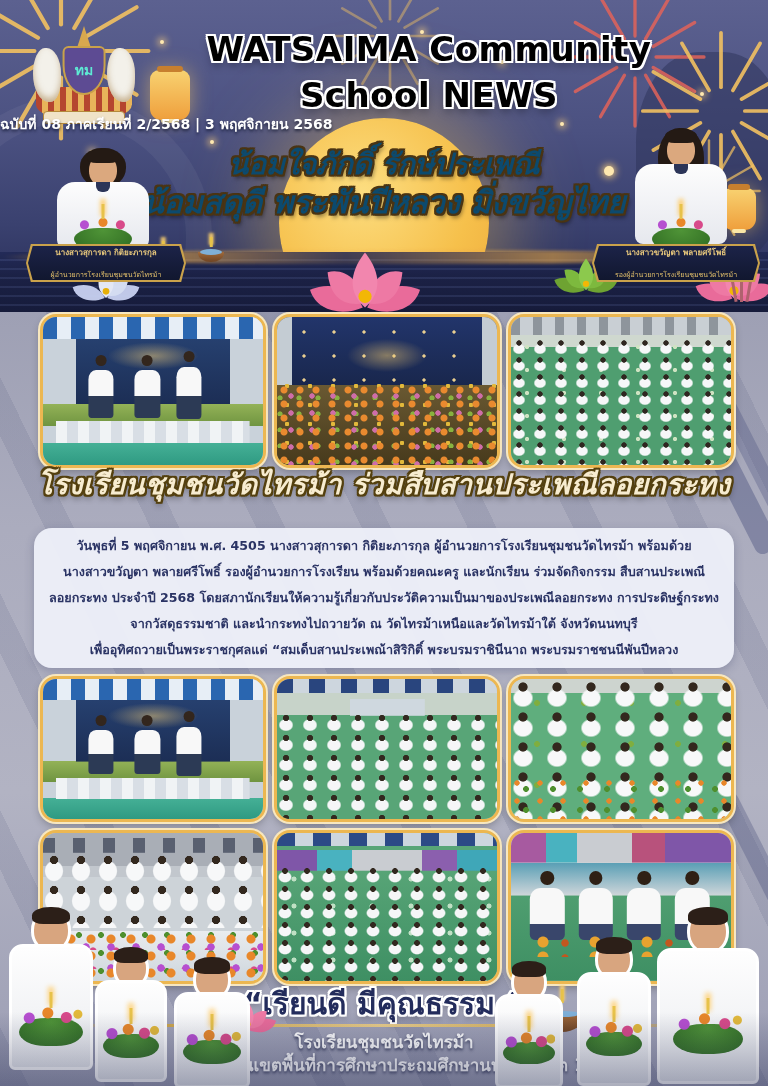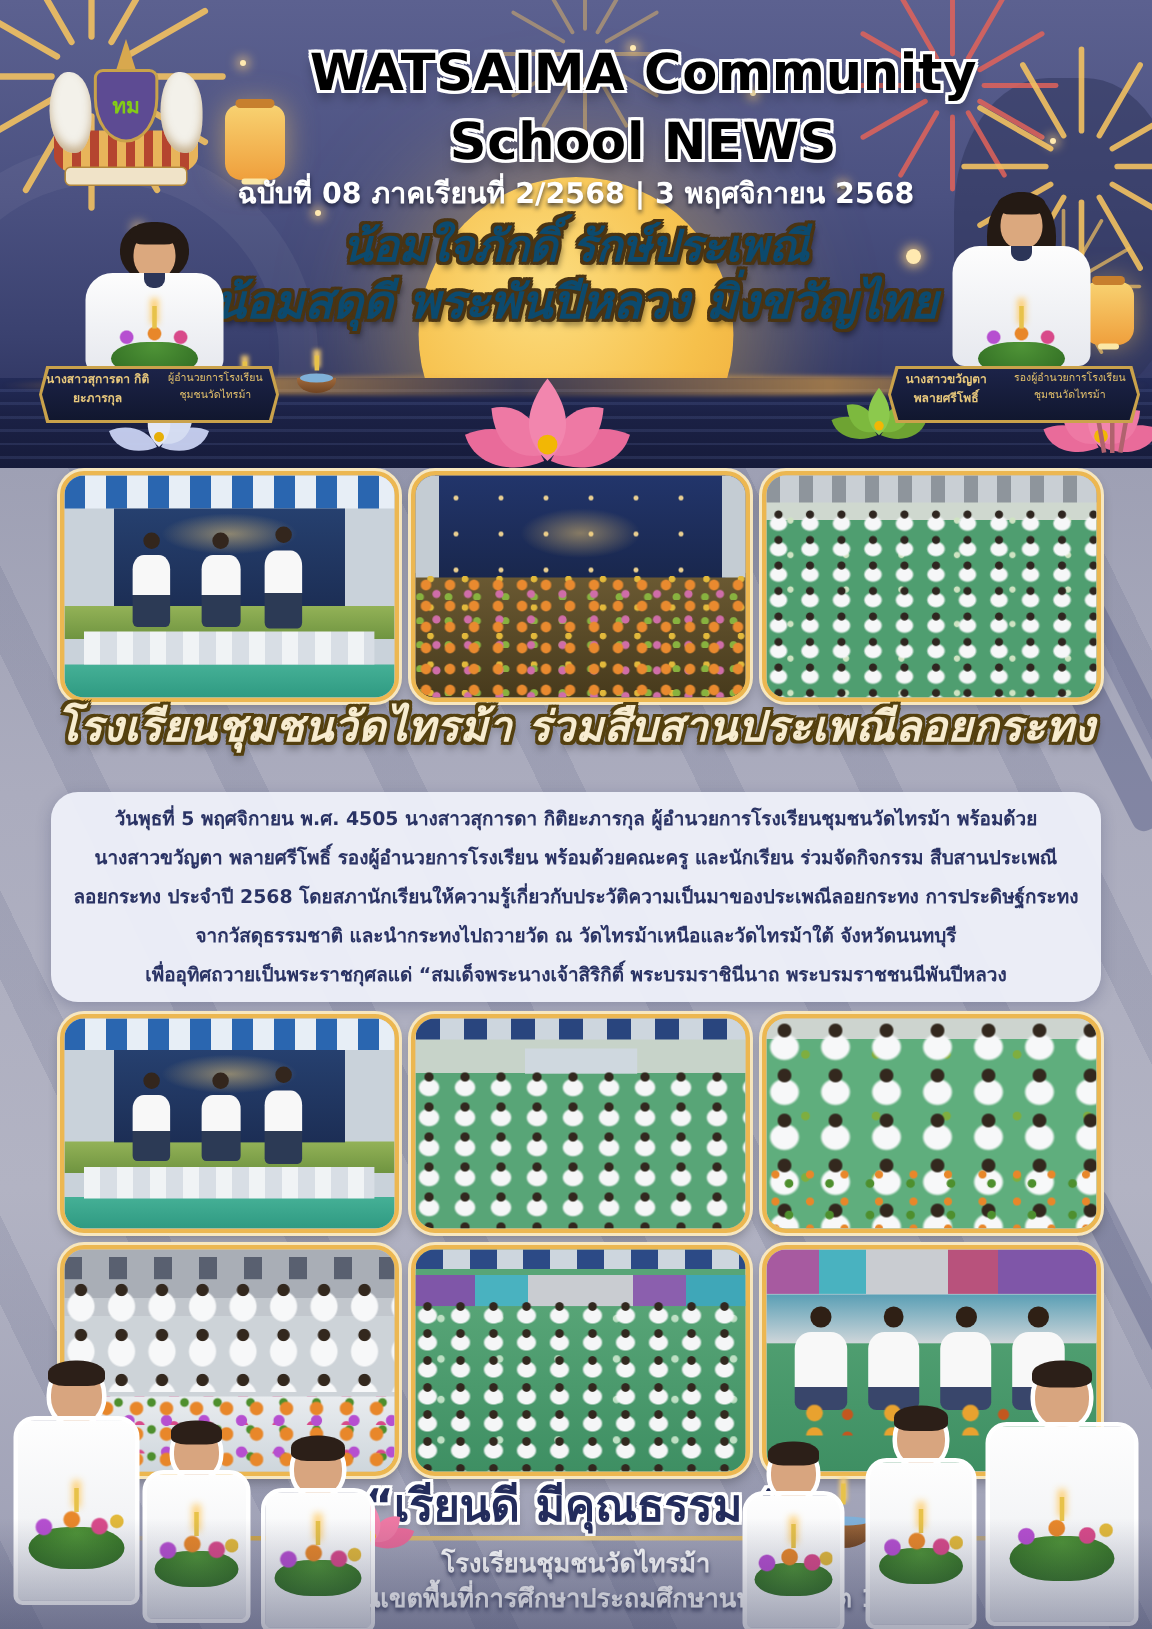--- a/index.html
+++ b/index.html
@@ -53,30 +53,30 @@
     background:repeating-linear-gradient(90deg,#b5452f 0 6px,#e8b45a 6px 12px);}
   .crest-spire{position:absolute;left:50%;top:0;transform:translateX(-50%);width:14px;height:22px;
     background:#d8a84e;clip-path:polygon(50% 0,100% 100%,0 100%);}
   .lion{position:absolute;top:22%;width:26%;height:56%;background:#f3f1ea;
     border-radius:45% 55% 40% 60%/50% 50% 45% 55%;box-shadow:inset 0 -4px 6px rgba(160,120,60,.5);}
   .lion-l{left:3%;} .lion-r{right:3%;}
   .crest-shield{position:absolute;left:50%;top:20%;transform:translateX(-50%);
     width:36%;height:46%;background:#5d4b93;border:2px solid #c9a24a;
     border-radius:6px 6px 50% 50%/6px 6px 60% 60%;
     display:flex;align-items:center;justify-content:center;
-    color:#84cc16;font-weight:bold;font-size:14px;}
+    color:#5eead4;font-weight:bold;font-size:14px;}
   .crest-ribbon{position:absolute;bottom:0;left:12%;right:12%;height:11%;
     background:#f0e3c8;border:1px solid #b4893c;border-radius:4px;}
 
   .title{position:absolute;left:120px;right:30px;top:26px;text-align:center;
     font-size:34px;font-weight:bold;color:#000000;line-height:46px;letter-spacing:.5px;
     text-shadow:-2px -2px 0 #fff,2px -2px 0 #fff,-2px 2px 0 #fff,2px 2px 0 #fff,
       -2px 0 0 #fff,2px 0 0 #fff,0 -2px 0 #fff,0 2px 0 #fff,0 5px 8px rgba(0,0,0,.35);}
-  .issue{position:absolute;left:0;right:0;top:113px;text-align:center;
-    font-size:19px;font-weight:bold;color:#fff;text-shadow:0 2px 3px rgba(10,15,40,.7);}
+  .issue{position:absolute;left:0;right:0;top:113px;
+    font-size:14px;font-weight:bold;color:#fff;text-shadow:0 2px 3px rgba(10,15,40,.7);}
 
   .motto{position:absolute;left:0;right:0;top:146px;text-align:center;
     font-family:"DejaVu Serif",serif;font-style:italic;font-weight:bold;color:#0c4a6e;
     text-shadow:-2px -2px 0 #4a3413,2px -2px 0 #4a3413,-2px 2px 0 #4a3413,2px 2px 0 #4a3413,
       -2px 0 0 #4a3413,2px 0 0 #4a3413,0 -2px 0 #4a3413,0 2px 0 #4a3413,2px 4px 4px rgba(0,0,0,.5);}
   .motto-l1{font-size:29px;line-height:36px;}
   .motto-l2{font-size:31px;line-height:40px;}
 
   
   .person{position:absolute;}
@@ -99,21 +99,21 @@
       radial-gradient(circle 5px at 50% 40%,#e8872a 4px,transparent 5px),
       radial-gradient(circle 5px at 80% 55%,#d84a8a 4px,transparent 5px);}
   .p-krathong::after{content:"";position:absolute;left:50%;transform:translateX(-50%);top:-24px;
     width:3px;height:15px;background:#e7c24a;box-shadow:0 -4px 4px 1px rgba(255,200,90,.9);}
 
   .badge{position:absolute;}
   .badge-shape{position:absolute;inset:0;background:#caa24b;
     clip-path:polygon(3% 0,97% 0,100% 50%,97% 100%,3% 100%,0 50%);}
   .badge-inner{position:absolute;inset:2px;background:linear-gradient(180deg,#1c2348,#11172f);
     clip-path:polygon(3% 0,97% 0,100% 50%,97% 100%,3% 100%,0 50%);
-    display:flex;flex-direction:row;justify-content:space-between;gap:1px;}
+    display:flex;flex-direction:column;justify-content:space-between;gap:1px;}
   .badge-name{font-size:8px;color:#e8c87c;text-align:center;font-weight:bold;}
   .badge-role{font-size:7px;color:#e3c06b;text-align:center;}
 
   
   .lotus{position:absolute;}
   .bowl{position:absolute;}
   .bowl-cup{position:absolute;bottom:0;left:0;right:0;height:60%;
     background:linear-gradient(180deg,#a06a3c,#6f4423);border-radius:0 0 50% 50%/0 0 90% 90%;}
   .bowl-cup::before{content:"";position:absolute;left:8%;right:8%;top:-3px;height:6px;
     background:#7fb0d8;border-radius:50%;}
@@ -480,21 +480,21 @@
     <div class="sc sc-aerial"></div>
   </div>
 
   <div class="headline">โรงเรียนชุมชนวัดไทรม้า ร่วมสืบสานประเพณีลอยกระทง</div>
 
   <div class="panel">
     <div class="a-line">วันพุธที่ 5 พฤศจิกายน พ.ศ. 4505 นางสาวสุการดา กิติยะภารกุล ผู้อำนวยการโรงเรียนชุมชนวัดไทรม้า พร้อมด้วย</div>
     <div class="a-line">นางสาวขวัญตา พลายศรีโพธิ์ รองผู้อำนวยการโรงเรียน พร้อมด้วยคณะครู และนักเรียน ร่วมจัดกิจกรรม สืบสานประเพณี</div>
     <div class="a-line">ลอยกระทง ประจำปี 2568 โดยสภานักเรียนให้ความรู้เกี่ยวกับประวัติความเป็นมาของประเพณีลอยกระทง การประดิษฐ์กระทง</div>
     <div class="a-line">จากวัสดุธรรมชาติ  และนำกระทงไปถวายวัด ณ วัดไทรม้าเหนือและวัดไทรม้าใต้ จังหวัดนนทบุรี</div>
-    <div class="a-line">เพื่ออุทิศถวายเป็นพระราชกุศลแด่ “สมเด็จพระนางเจ้าสิริกิติ์ พระบรมราชินีนาถ พระบรมราชชนนีพันปีหลวง</div>
+    <div class="a-line">เพื่ออุทิศถวายเป็นพระราชกุศลแด่ “สมเด็บสานประเพณ้าสิริกิติ์ พระบรมราชินีนาถ พระบรมราชชนนีพันปีหลวง</div>
   </div>
 
   <div class="photo r2 c1" title="พิธีกรนักเรียนบนเวที">
     <div class="sc sc-stage">
       <div class="sfig f1"></div>
         <div class="sfig f2"></div>
         <div class="sfig f3"></div>
     </div>
   </div>
   <div class="photo r2 c2" title="นักเรียนร่วมฟังการให้ความรู้หน้าเวที">

